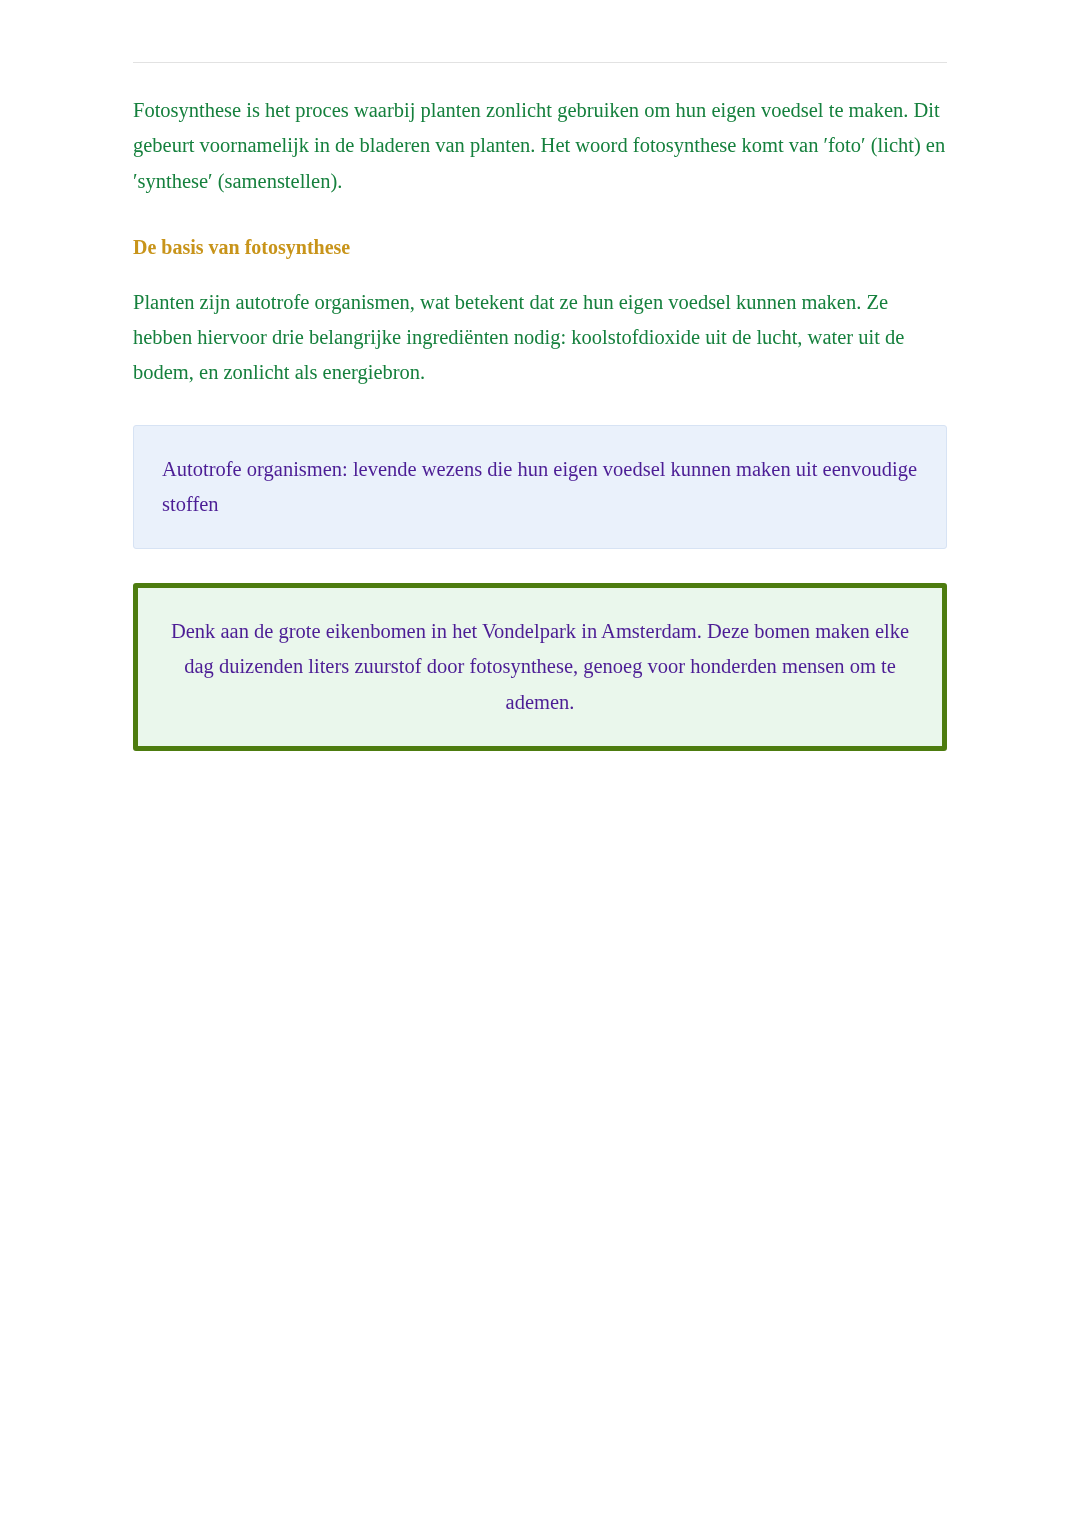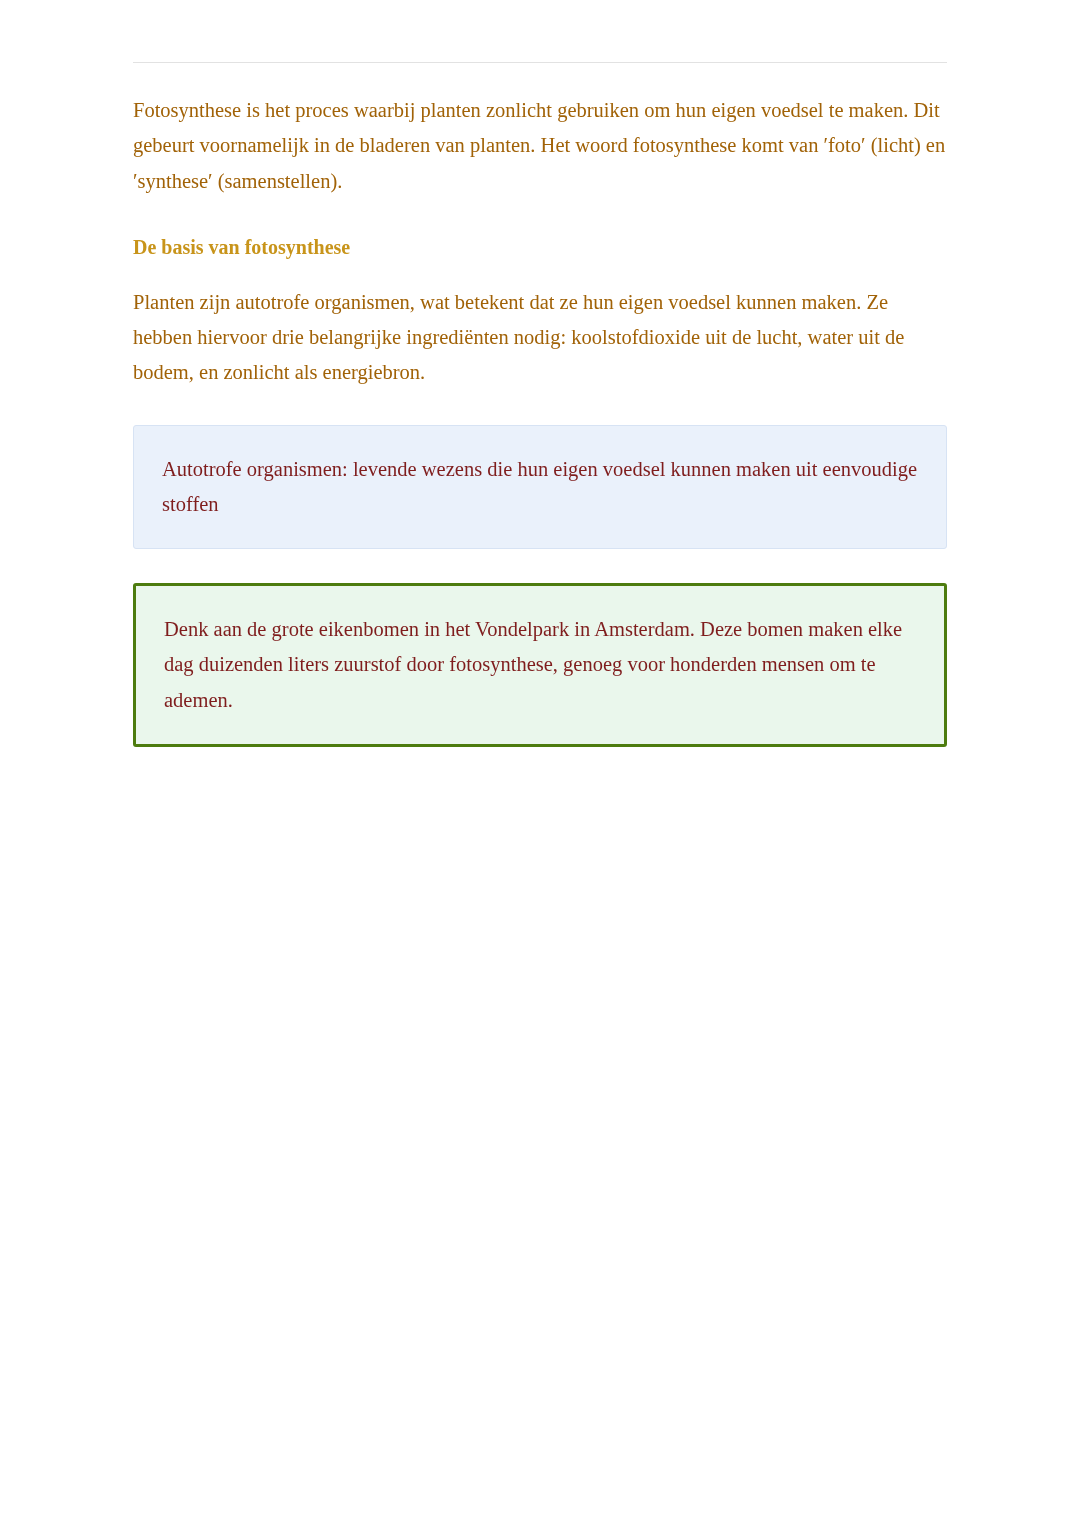--- a/index.html
+++ b/index.html
@@ -33,46 +33,47 @@
   .title-rule {
     border: 0;
     border-top: 1px solid #e2e2e2;
     margin: 0 0 30px 0;
     width: 100%;
   }
   p.body-text {
     font-size: 20.5px;
     line-height: 1.72;
     margin: 0 0 34px 0;
-    color: #a16207;
+    color: #15803d;
     text-align: left;
   }
   h2.section-heading {
     font-size: 20px;
     font-weight: bold;
     color: #c8941a;
     margin: 0 0 24px 0;
     line-height: 1.4;
   }
   .callout {
     box-sizing: border-box;
     border-radius: 3px;
     padding: 26px 28px 26px 28px;
     margin: 0 0 34px 0;
     font-size: 20.5px;
     line-height: 1.72;
-    color: #7f1d1d;
+    color: #4c1d95;
   }
   .callout.definition {
     background: #eaf1fb;
     border: 1px solid #d7e3f4;
   }
   .callout.example {
     background: #eaf7ec;
-    border: 3px solid #4d7c0f;
+    border: 5px solid #4d7c0f;
+    text-align: center;
   }
   .callout p {
     margin: 0;
   }
   .spacer-bottom {
     height: 560px;
   }
 </style>
 </head>
 <body>

